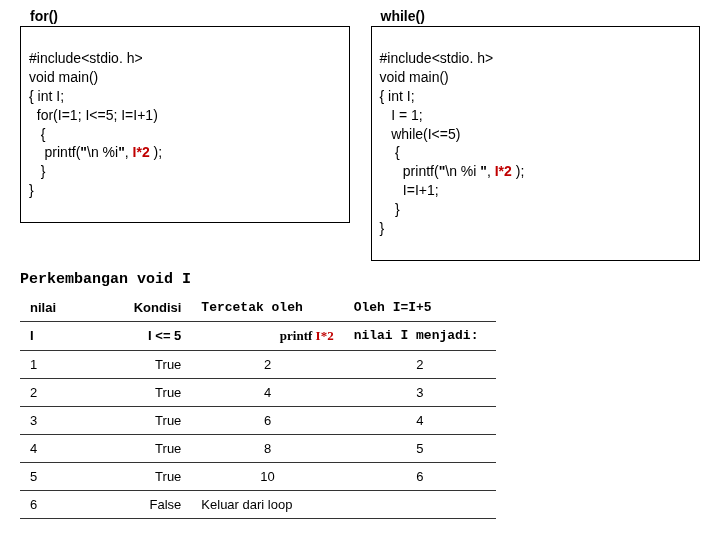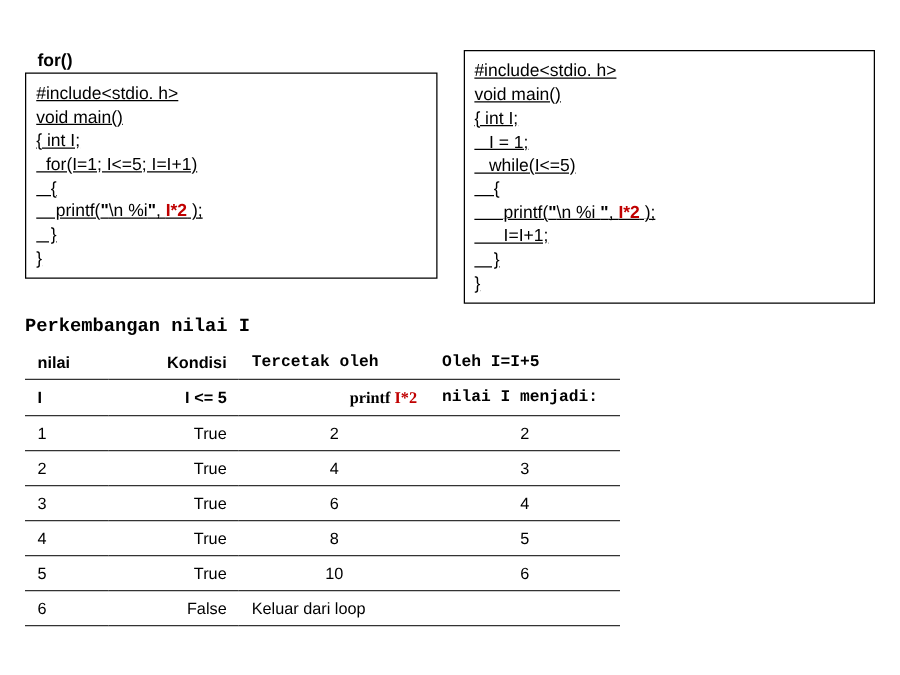--- a/index.html
+++ b/index.html
@@ -8,37 +8,35 @@
       height: 540px;
       background: #fff;
       font-family: Arial, sans-serif;
       font-size: 14px;
       color: #000;
       padding: 8px 20px;
     }
     .top-row {
       display: flex;
       gap: 21px;
-      margin-top: 32px;
     }
     .code-col {
       flex: 1;
     }
     .code-label {
       font-weight: bold;
       margin-bottom: 2px;
       padding-left: 10px;
     }
     .code-box {
       border: 1px solid #000;
-      padding: 6px 8px;
+      padding: 22px 8px;
       line-height: 1.35;
       white-space: pre;
       font-family: Arial, sans-serif;
-      text-decoration: underline;
     }
     .quote { font-weight: bold; }
     .hl { color: #c00000; font-weight: bold; }
     .section-title {
       font-weight: bold;
       font-family: "Courier New", monospace;
       font-size: 15px;
       margin: 10px 0 6px 0;
     }
     table {
@@ -69,34 +67,35 @@
     <div class="code-box"><span>#include&lt;stdio. h&gt;</span>
 <span>void main()</span>
 <span>{ int I;</span>
 <span>  for(I=1; I&lt;=5; I=I+1)</span>
 <span>   {</span>
 <span>    printf(</span><span class="quote">"</span><span>\n %i</span><span class="quote">"</span><span>, </span><span class="hl">I*2</span><span> );</span>
 <span>   }</span>
 <span>}</span></div>
   </div>
   <div class="code-col">
+    <div class="code-label">while()</div>
     <div class="code-box"><span>#include&lt;stdio. h&gt;</span>
 <span>void main()</span>
 <span>{ int I;</span>
 <span>   I = 1;</span>
 <span>   while(I&lt;=5)</span>
 <span>    {</span>
 <span>      printf(</span><span class="quote">"</span><span>\n %i </span><span class="quote">"</span><span>, </span><span class="hl">I*2</span><span> );</span>
 <span>      I=I+1;</span>
 <span>    }</span>
 <span>}</span></div>
   </div>
 </div>
 
-<div class="section-title">Perkembangan nilai I</div>
+<div class="section-title">Perkembangan void I</div>
 
 <table>
   <thead>
     <tr>
       <th class="hdr1">nilai</th>
       <th class="hdr2">Kondisi</th>
       <th class="hdr3 mono">Tercetak oleh</th>
       <th class="hdr4 mono">Oleh I=I+5</th>
     </tr>
     <tr>

